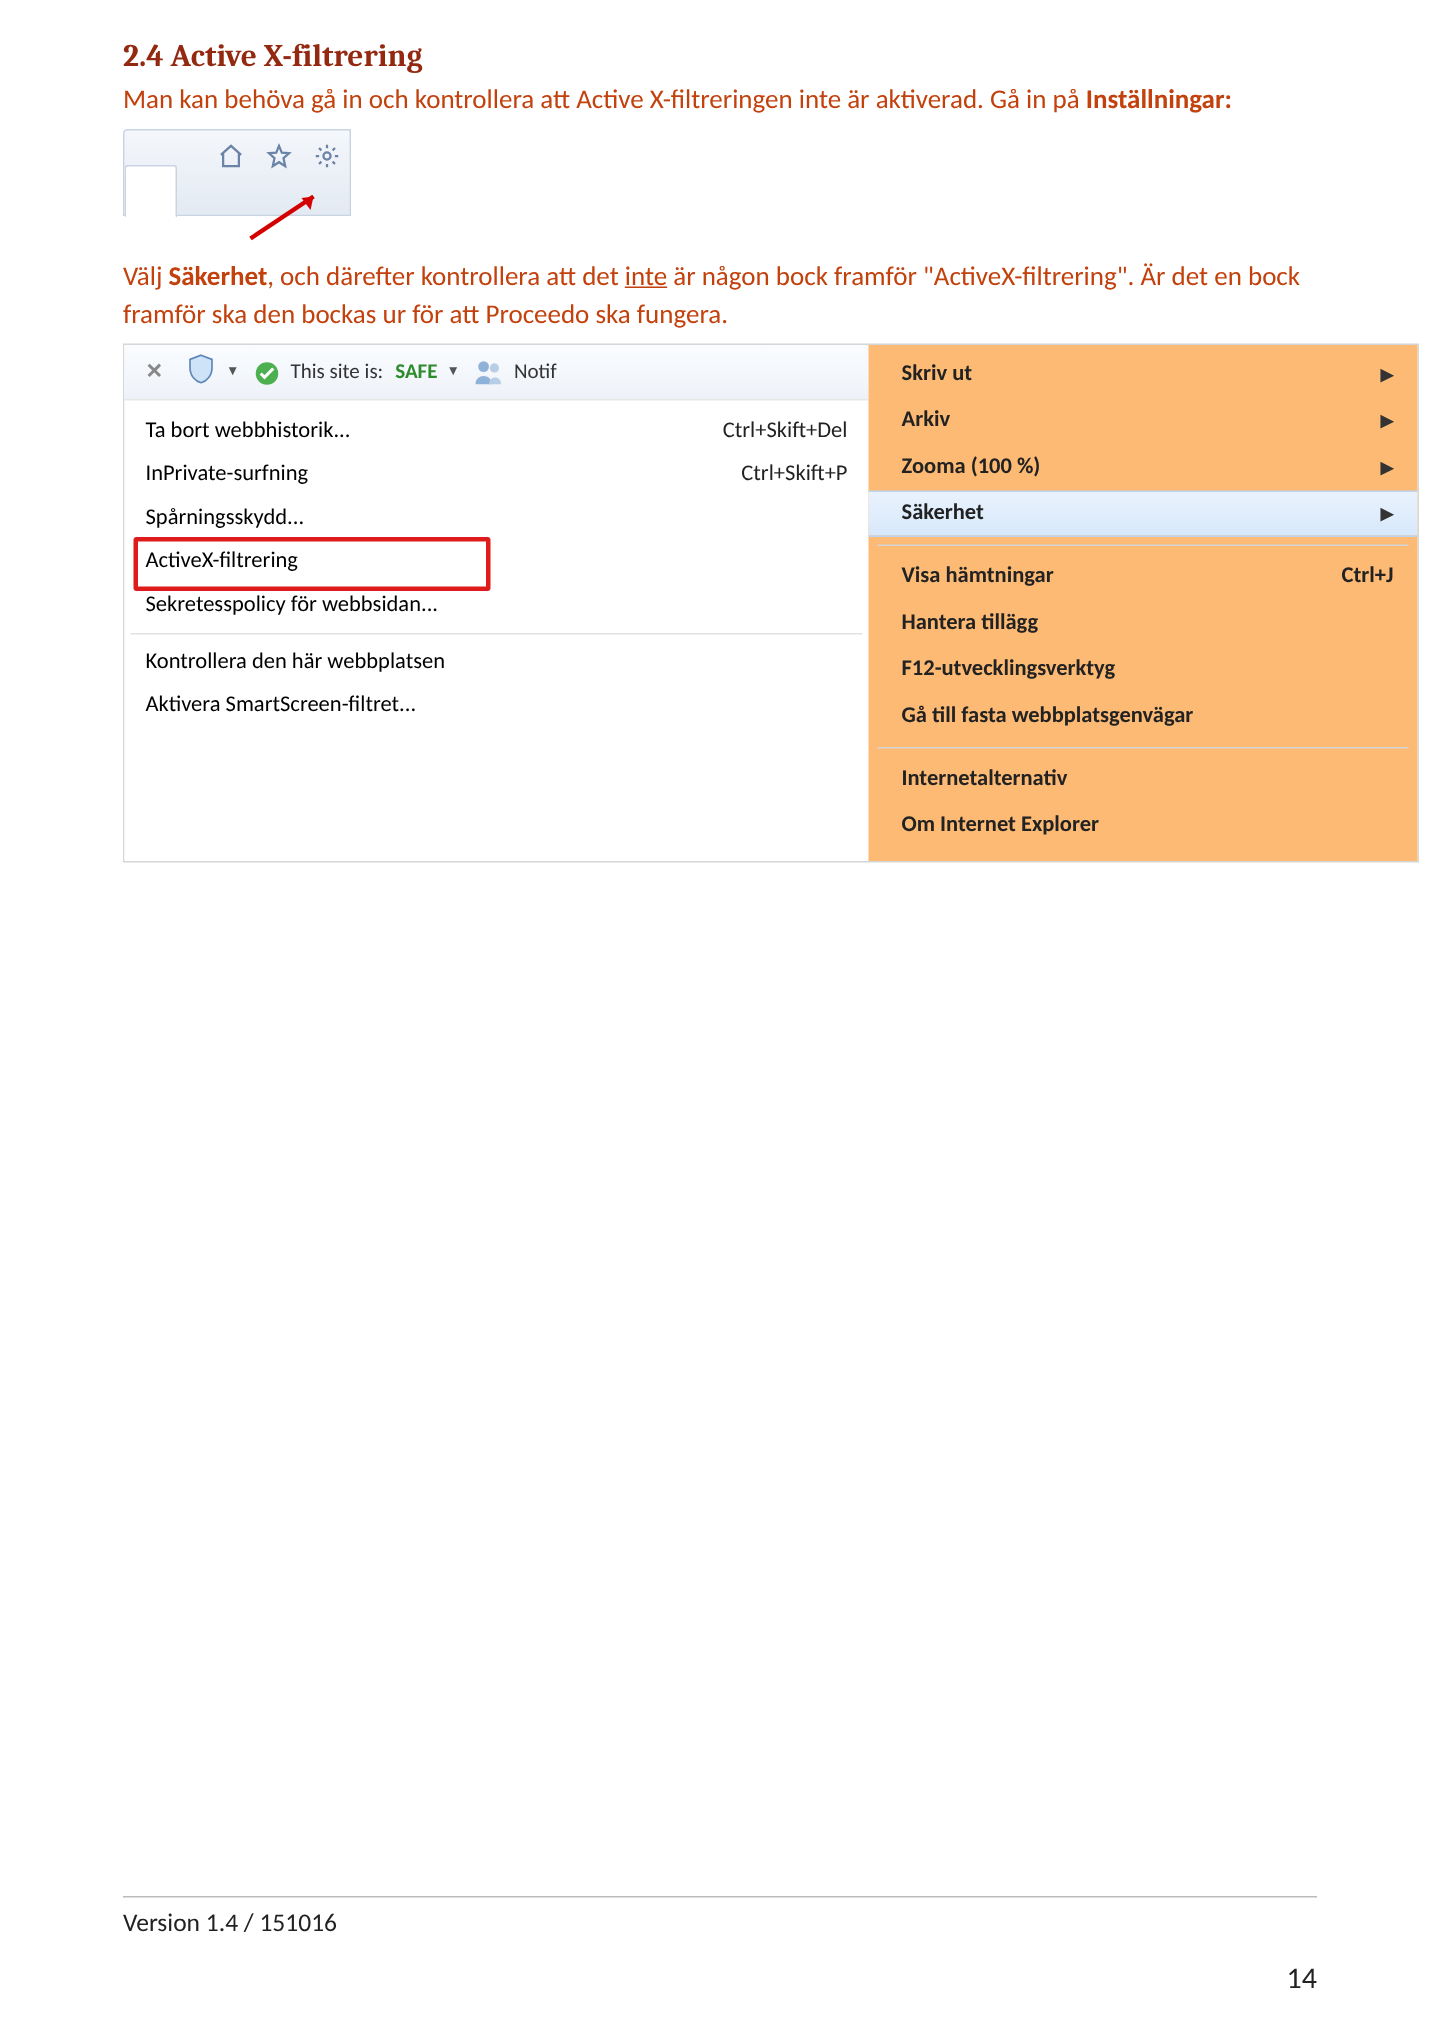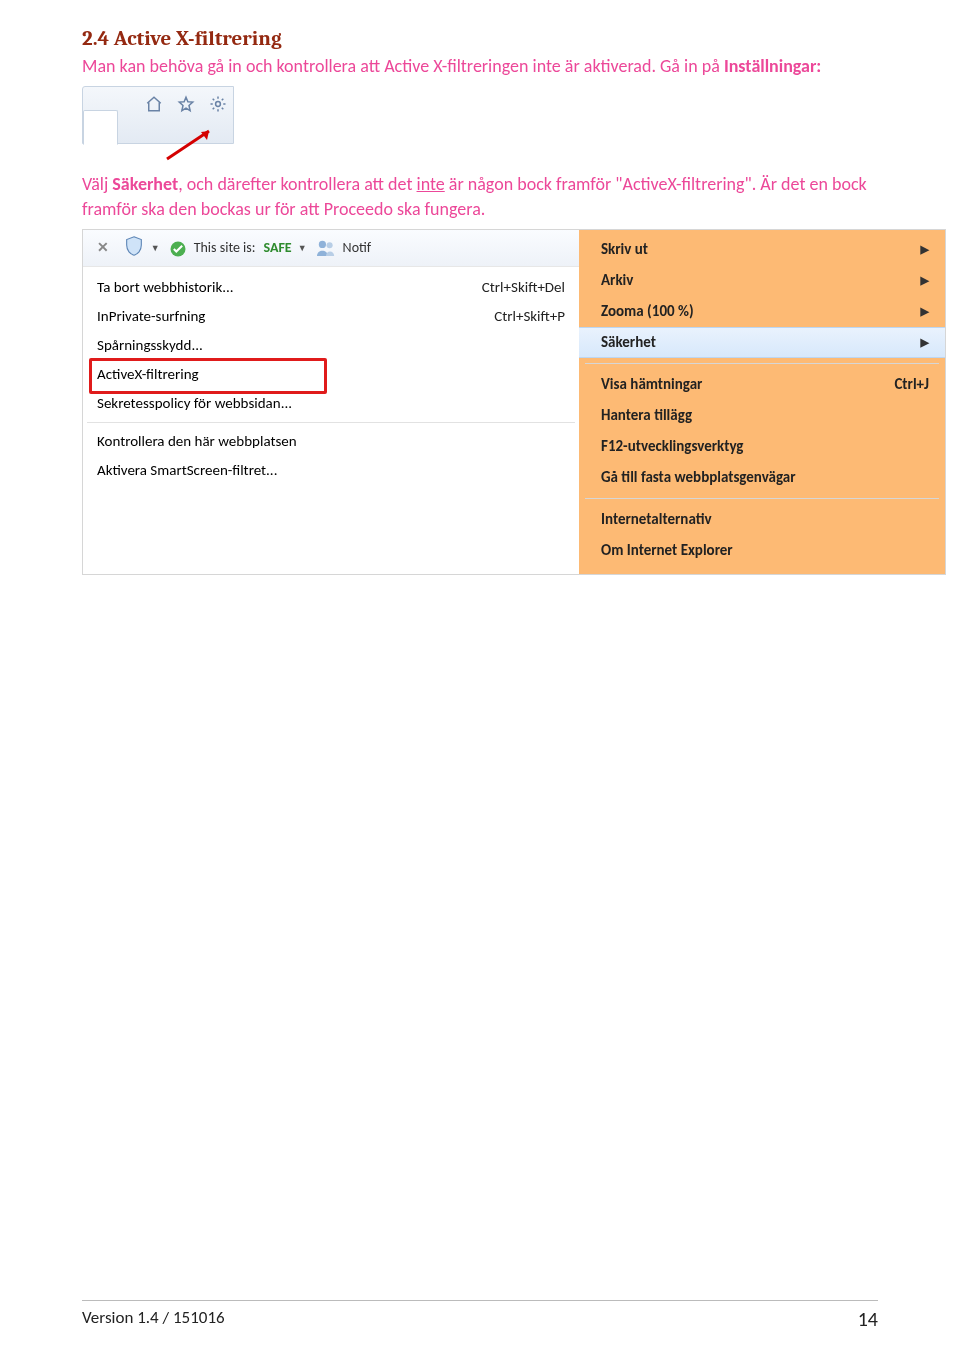--- a/index.html
+++ b/index.html
@@ -1,18 +1,18 @@
 <!DOCTYPE html>
 <html><head>
 <meta charset="utf-8">
 <style>
   html,body{margin:0;padding:0;background:#fff;font-family:"Segoe UI",Calibri,Arial,sans-serif;color:#222;}
   .page{width:920px;min-height:1361px;margin:0 auto;position:relative;padding:26px 62px 0 62px;box-sizing:border-box;}
   h2.section-heading{font-family:Cambria,Georgia,serif;font-weight:bold;color:#942911;font-size:21px;margin:0 0 4px 0;}
-  p.body-text{font-family:Calibri,Arial,sans-serif;font-size:18px;line-height:1.35;margin:0 0 8px 0;color:#ec4899;}
+  p.body-text{font-family:Calibri,Arial,sans-serif;font-size:18px;line-height:1.35;margin:0 0 8px 0;color:#c2410c;}
   .bold{font-weight:bold;}
   .uline{text-decoration:underline;}
 
   
   .toolbar-snip{width:150px;height:56px;margin:8px 0 28px 0;position:relative;background:linear-gradient(#f4f7fb,#e3eaf3);border:1px solid #c8d4e2;border-top-left-radius:3px;}
   .toolbar-snip .tab{position:absolute;left:0;top:23px;width:33px;height:33px;background:#fff;border:1px solid #c8d4e2;border-radius:2px 2px 0 0;border-bottom:1px solid #fff;}
   .tb-icons{position:absolute;right:6px;top:8px;display:flex;gap:14px;align-items:center;}
   .tb-icon{width:18px;height:18px;}
   .arrow-to-gear{position:absolute;left:82px;top:42px;}
   .arrow-to-gear svg{display:block;}
@@ -34,21 +34,21 @@
   .submenu .sep{height:1px;background:#e2e2e2;margin:4px 4px;}
   .highlight-row{position:relative;padding-left:14px;}
   .highlight-box{position:absolute;left:6px;top:-2px;width:232px;height:30px;border:3px solid #e01b1b;border-radius:2px;pointer-events:none;}
   .mainmenu{padding:4px 0 8px 0;font-size:15px;}
   .mainmenu .mrow{display:flex;justify-content:space-between;align-items:center;height:31px;padding:0 16px 0 22px;white-space:nowrap;}
   .mainmenu .mrow.hover{background:linear-gradient(#e9f2fd,#d7e8fb);border-top:1px solid #bcd6f2;border-bottom:1px solid #bcd6f2;height:29px;}
   .mainmenu .arrow{font-size:11px;color:#333;}
   .mainmenu .sep{height:1px;background:#d6d6d6;margin:5px 6px;}
 
   .footer{position:absolute;left:62px;right:62px;bottom:30px;border-top:1px solid #bbb;padding-top:6px;display:flex;justify-content:space-between;font-family:Calibri,Arial,sans-serif;font-size:17px;color:#222;gap:40px;}
-  .footer .pg{font-size:20px;}
+  .footer .pg{font-size:20px;margin-top:36px;}
 </style>
 </head>
 <body>
 
 <div class="page">
 
   <h2 class="section-heading">2.4 Active X-filtrering</h2>
 
   <p class="body-text">
     <span>Man kan behöva gå in och kontrollera att Active X-filtreringen inte är aktiverad. Gå in på </span><span class="bold">Inställningar:</span>

